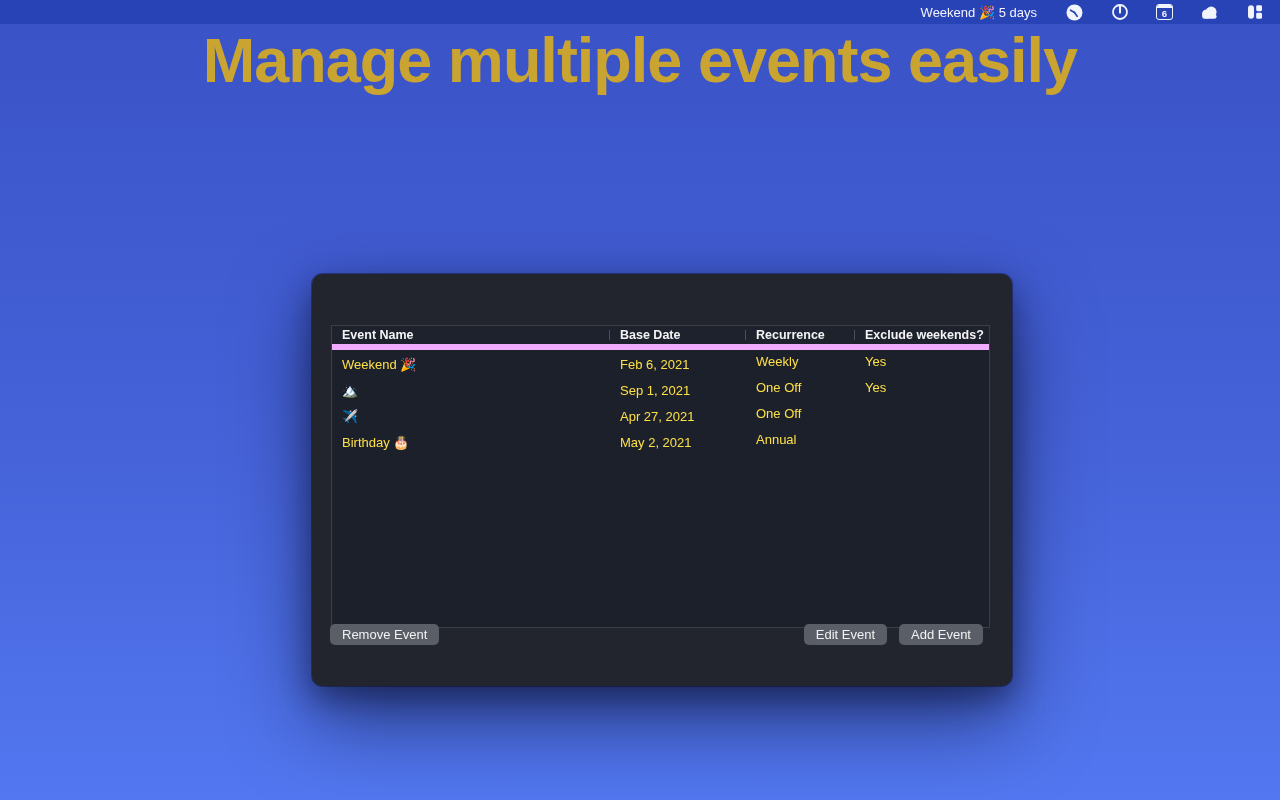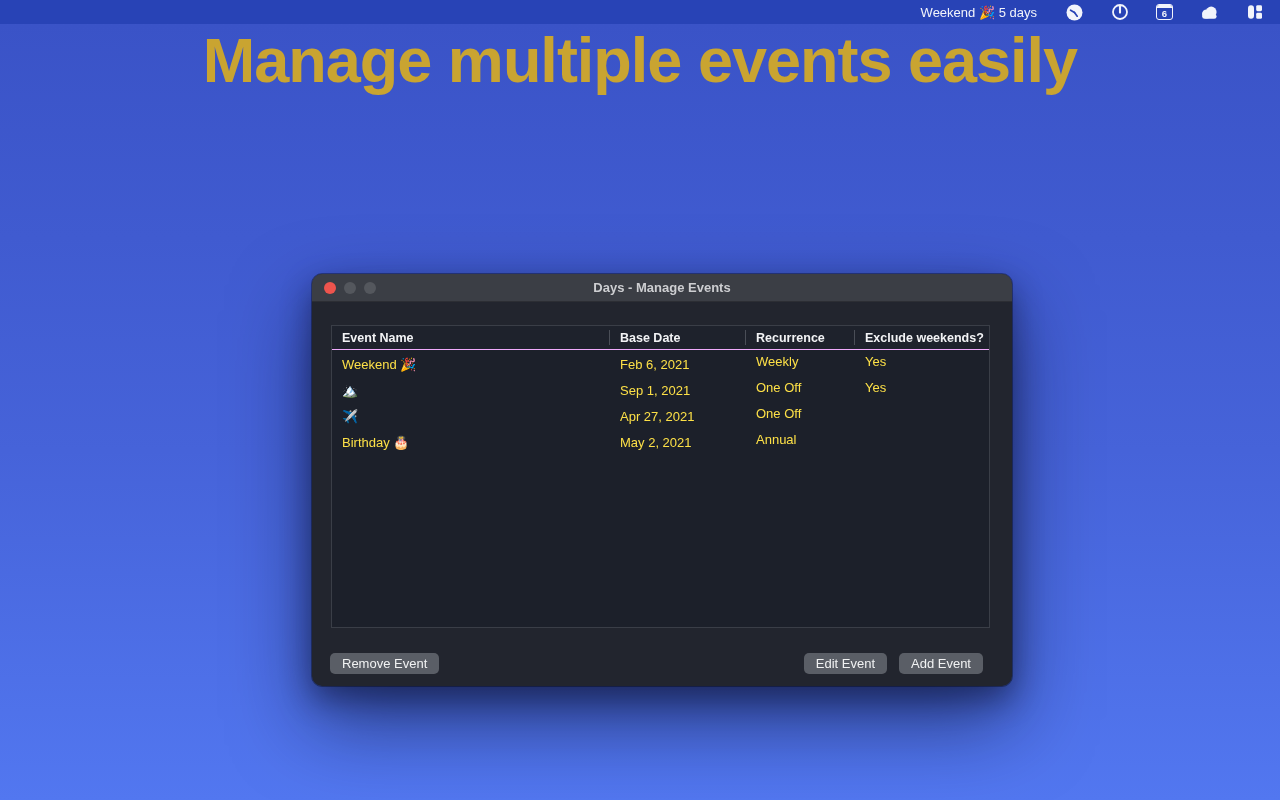--- a/index.html
+++ b/index.html
@@ -54,35 +54,35 @@
   
   .table {
     position: absolute; left: 19px; top: 51px; width: 659px; height: 303px;
     background: #1c202a; border: 1px solid #3a3e47;
   }
   .thead, .trow {
     display: grid; grid-template-columns: 278px 136px 109px 1fr;
     align-items: center; height: 24px;
   }
   .thead {
-    background: #1e222c; border-bottom: 1px solid #f0abfc;
+    background: #1e222c; border-bottom: 6px solid #f0abfc;
     font-size: 12.5px; font-weight: bold; color: #f2f3f5;
   }
   .hcell { padding-left: 10px; position: relative; height: 100%; display: flex; align-items: center; }
   .hcell:not(:last-child)::after {
     content: ""; position: absolute; right: 0; top: 4px; bottom: 4px;
     width: 1px; background: #4a4e57;
   }
   .trow { font-size: 13px; color: #fde047; margin-top: 2px; }
   .tcell { padding-left: 10px; white-space: nowrap; overflow: hidden; }
   .tcell.raised { position: relative; top: -3px; }
 
   
   .buttonbar {
-    position: absolute; left: 18px; right: 29px; top: 379px; height: 21px;
+    position: absolute; left: 18px; right: 29px; top: 350px; height: 21px;
     display: flex; justify-content: space-between; align-items: center;
   }
   .btn-group { display: flex; gap: 12px; }
   .btn {
     background: #5a5e66; border: none; border-radius: 5px;
     color: #f1f2f3; font-size: 13px; font-family: "Liberation Sans", sans-serif;
     height: 21px; line-height: 21px; padding: 0 12px; cursor: default;
   }
 </style>
 </head>
@@ -127,28 +127,20 @@
       <rect x="9.2" y="1.2" width="5.8" height="6" rx="1.4" fill="#f2f4fb"></rect>
       <rect x="9.2" y="8.8" width="5.8" height="6" rx="1.4" fill="#f2f4fb"></rect>
     </svg>
   </span>
 </div>
 
 <div class="desktop">
   <div class="headline">Manage multiple events easily</div>
 
   <div class="window">
-    <div class="titlebar">
-      <div class="traffic">
-        <span class="tl tl-close"></span>
-        <span class="tl tl-gray"></span>
-        <span class="tl tl-gray"></span>
-      </div>
-      <span class="win-title">Days - Manage Events</span>
-    </div>
 
     <div class="table">
       <div class="thead">
         <div class="hcell">Event Name</div>
         <div class="hcell">Base Date</div>
         <div class="hcell">Recurrence</div>
         <div class="hcell">Exclude weekends?</div>
       </div>
 
       <div class="trow">

